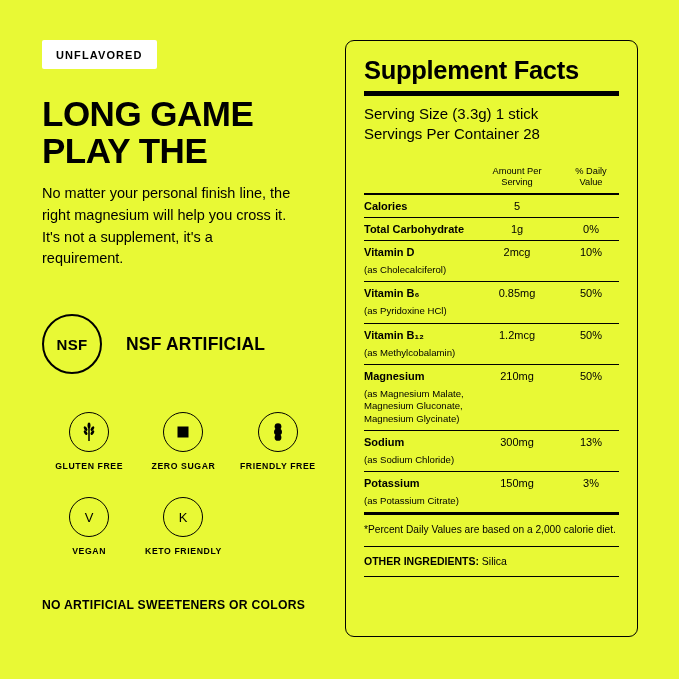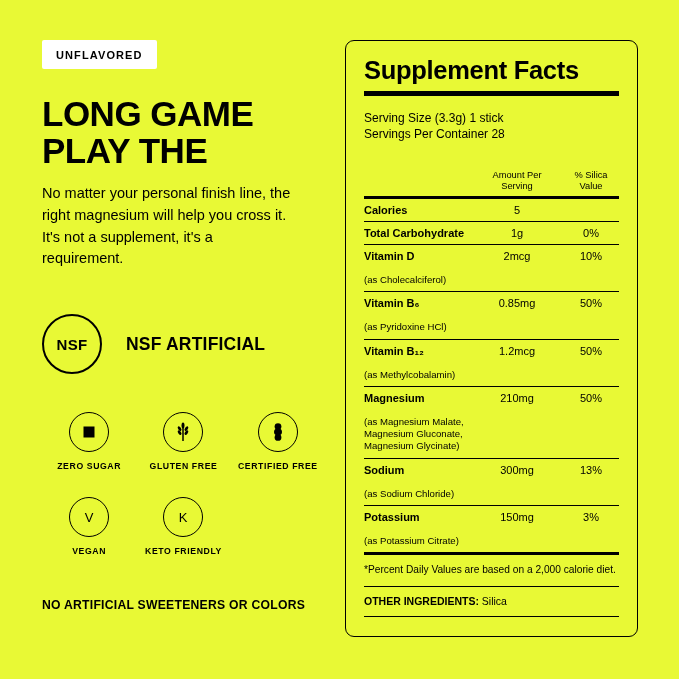--- a/index.html
+++ b/index.html
@@ -142,29 +142,29 @@
   }
   .rule-mid {
     height: 2.6px;
     background: #000;
   }
   .rule-thin {
     height: 1px;
     background: #000;
   }
   .serving {
-    margin-top: 14px;
-    font-size: 12px;
+    margin-top: 8px;
+    font-size: 15px;
     line-height: 1.35;
   }
   .hdr-row {
     display: flex;
     justify-content: flex-end;
     align-items: flex-end;
-    margin-top: 28px;
+    margin-top: 22px;
     margin-bottom: 4px;
   }
   .hdr-amount {
     width: 92px;
     text-align: center;
     font-size: 9.3px;
     line-height: 1.2;
   }
   .hdr-dv {
     width: 56px;
@@ -187,21 +187,21 @@
     border-bottom: none;
   }
   td.nm {
     font-weight: bold;
   }
   td.nm .sub {
     font-weight: normal;
     font-size: 9.6px;
     line-height: 1.28;
     display: block;
-    margin-top: 12px;
+    margin-top: 6px;
   }
   td.amt {
     width: 92px;
     text-align: center;
     font-weight: normal;
     font-size: 11px;
   }
   td.dv {
     width: 56px;
     text-align: center;
@@ -243,53 +243,53 @@
     <div class="subcopy">No matter your personal finish line, the right magnesium will help you cross it. It's not a supplement, it's a requirement.</div>
 
     <div class="nsf-row">
       <div class="nsf-seal">
         <span>NSF</span>
       </div>
       <div class="nsf-label">NSF ARTIFICIAL</div>
     </div>
 
     <div class="icon-grid">
-
-      <div class="icon-cell">
-        <div class="icon-box">
-          <svg width="20" height="20" viewBox="0 0 20 20" aria-hidden="true">
-            <rect x="4.5" y="4.5" width="11" height="11" fill="#000"></rect>
-          </svg>
-        </div>
-        <div class="icon-caption">ZERO SUGAR</div>
-      </div>
 
       <div class="icon-cell">
         <div class="icon-box">
           <svg width="22" height="22" viewBox="0 0 22 22" aria-hidden="true">
             <line x1="11" y1="20" x2="11" y2="6" stroke="#000" stroke-width="1.5"></line>
             <ellipse cx="11" cy="4.6" rx="1.5" ry="3" fill="#000"></ellipse>
             <ellipse cx="7.6" cy="7.6" rx="1.4" ry="2.6" fill="#000" transform="rotate(-35 7.6 7.6)"></ellipse>
             <ellipse cx="14.4" cy="7.6" rx="1.4" ry="2.6" fill="#000" transform="rotate(35 14.4 7.6)"></ellipse>
             <ellipse cx="7.6" cy="11.6" rx="1.4" ry="2.6" fill="#000" transform="rotate(-35 7.6 11.6)"></ellipse>
             <ellipse cx="14.4" cy="11.6" rx="1.4" ry="2.6" fill="#000" transform="rotate(35 14.4 11.6)"></ellipse>
           </svg>
         </div>
         <div class="icon-caption">GLUTEN FREE</div>
       </div>
 
       <div class="icon-cell">
         <div class="icon-box">
+          <svg width="20" height="20" viewBox="0 0 20 20" aria-hidden="true">
+            <rect x="4.5" y="4.5" width="11" height="11" fill="#000"></rect>
+          </svg>
+        </div>
+        <div class="icon-caption">ZERO SUGAR</div>
+      </div>
+
+      <div class="icon-cell">
+        <div class="icon-box">
           <svg width="20" height="22" viewBox="0 0 20 22" aria-hidden="true">
             <ellipse cx="10" cy="5.6" rx="3.4" ry="3.4" fill="#000"></ellipse>
             <ellipse cx="10" cy="11" rx="4" ry="3.4" fill="#000"></ellipse>
             <ellipse cx="10" cy="16.4" rx="3.4" ry="3.4" fill="#000"></ellipse>
           </svg>
         </div>
-        <div class="icon-caption">CERTIFIED FREE</div>
+        <div class="icon-caption">FRIENDLY FREE</div>
       </div>
 
 
       <div class="icon-cell">
         <div class="icon-box">
           <svg width="20" height="20" viewBox="0 0 20 20" aria-hidden="true">
             <text x="10" y="15" text-anchor="middle" font-family="Liberation Sans, sans-serif" font-size="13" fill="#000">V</text>
           </svg>
         </div>
         <div class="icon-caption">VEGAN</div>
@@ -318,21 +318,21 @@
       <div>Serving Size (3.3g) 1 stick</div>
       <div>Servings Per Container 28</div>
     </div>
 
     <div class="hdr-row">
       <div class="hdr-amount">
         <div>Amount Per</div>
         <div>Serving</div>
       </div>
       <div class="hdr-dv">
-        <div>% Silica</div>
+        <div>% Daily</div>
         <div>Value</div>
       </div>
     </div>
 
     <div class="rule-mid"></div>
 
     <table class="facts">
       <tbody>
         <tr>
           <td class="nm">

